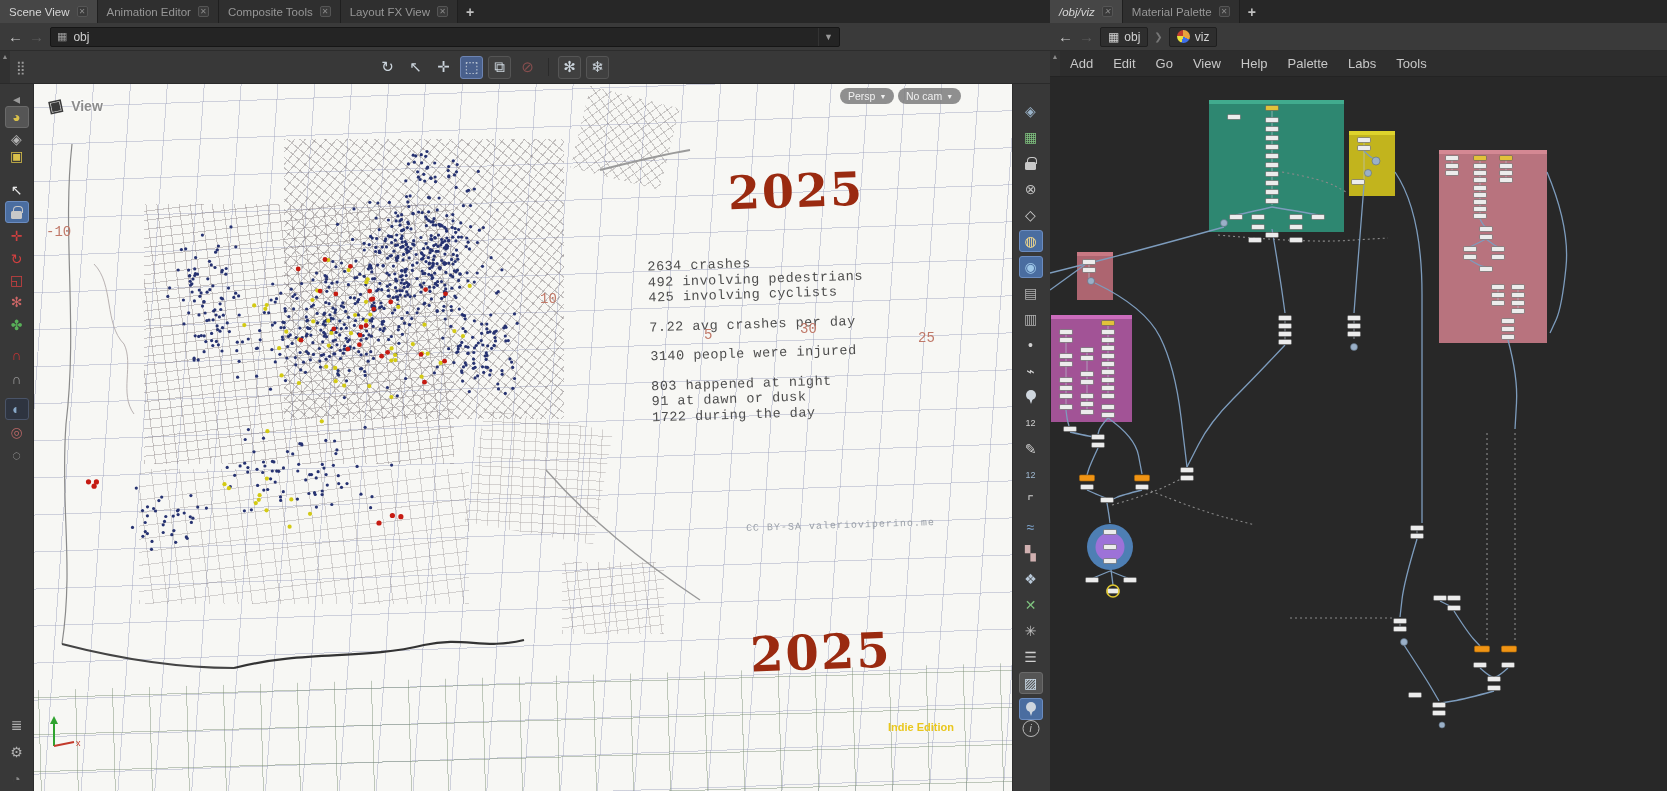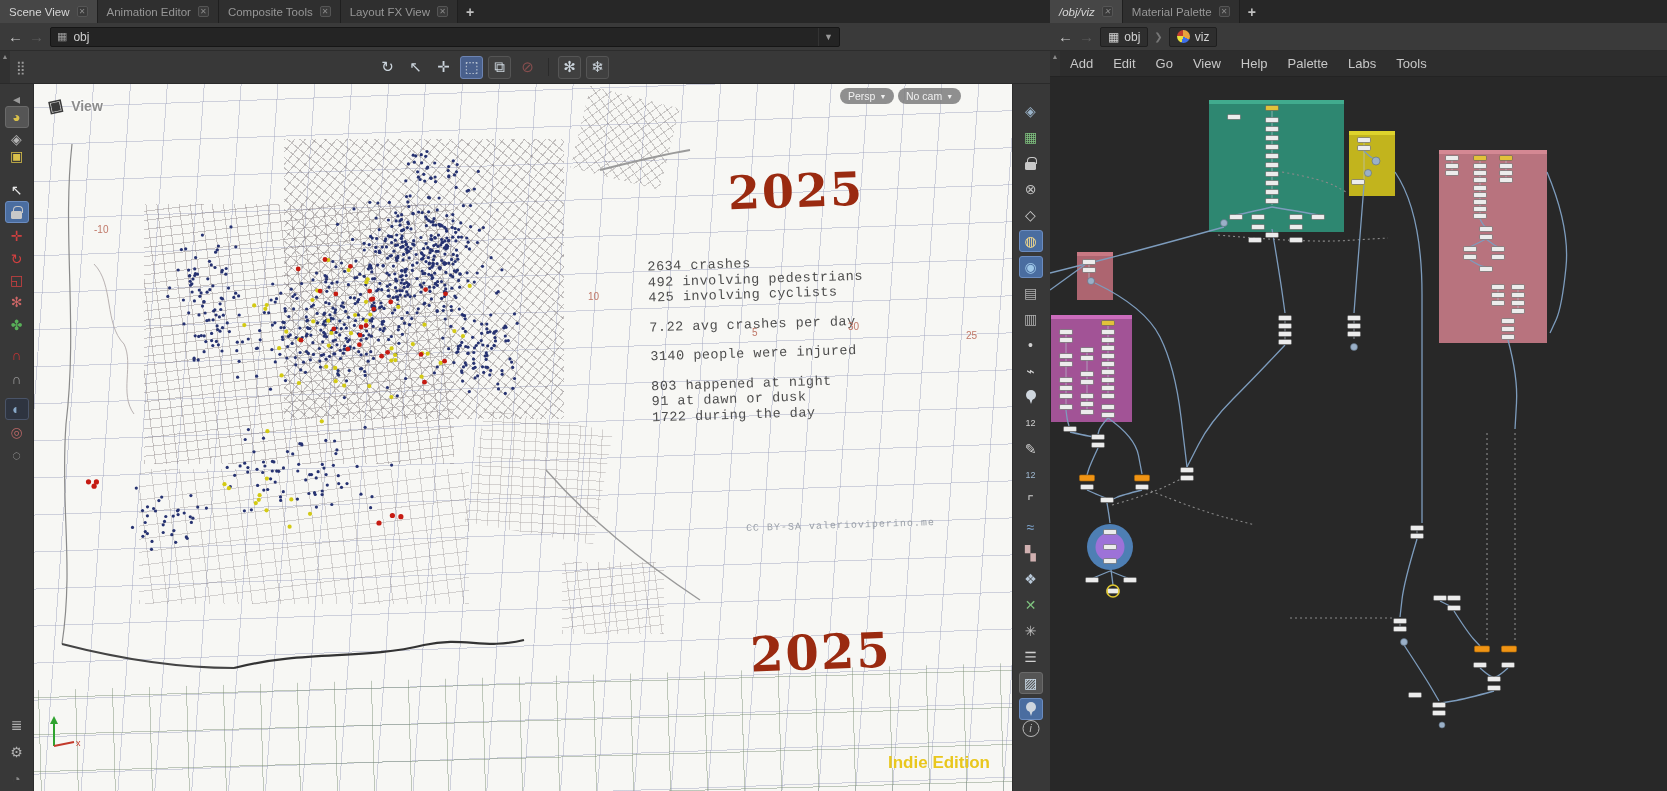--- a/index.html
+++ b/index.html
@@ -116,24 +116,24 @@
   .pill { position:absolute; top:4px; height:16px; border-radius:8px; background:rgba(125,125,125,.85);
           color:#f0f0f0; font-size:10.5px; display:flex; align-items:center; gap:4px; padding:0 8px; }
   .pill .c { font-size:7px; }
   .year { position:absolute; font-family:"DejaVu Serif", serif; font-weight:bold; color:#9a2a10;
           letter-spacing:2px; transform:rotate(-2deg); }
   #year-top { left:694px; top:80px; font-size:46px; }
   #year-bottom { left:716px; top:540px; font-size:48px; }
   #stats { position:absolute; left:616px; top:172px; font-family:"Liberation Mono", monospace;
            font-size:13.5px; color:#4d4d4d; letter-spacing:.5px; line-height:15.5px; transform:rotate(-1.8deg); }
   #stats .grp { margin-bottom:14px; }
-  .glabel { position:absolute; font-family:Liberation Sans, sans-serif; font-size:10px; color:#c07868;margin-left:48px; }
+  .glabel { position:absolute; font-family:Liberation Mono, monospace; font-size:14px; color:#c07868; }
   #credit { position:absolute; left:712px; top:436px; font-family:"Liberation Mono", monospace;
             font-size:10px; color:#9aa0a8; letter-spacing:1px; transform:rotate(-1.8deg); }
-  #indie { position:absolute; left:854px; top:669px; color:#e9c71d; font-size:17px; font-weight:bold; }
+  #indie { position:absolute; left:854px; top:637px; color:#e9c71d; font-size:11px; font-weight:bold; }
   #axis { position:absolute; left:6px; top:628px; width:46px; height:40px; }
 
   
   .menubar { position:absolute; left:0; top:51px; right:0; height:26px; background:#2d2d2d;
              border-bottom:1px solid #232323; display:flex; align-items:center; font-size:13px; color:#c8c8c8; }
   .menubar .mi { padding:0 10px; }
   #canvas { position:absolute; left:0; top:77px; right:0; bottom:0; background:#282828; }
 </style>
 </head>
 <body>

